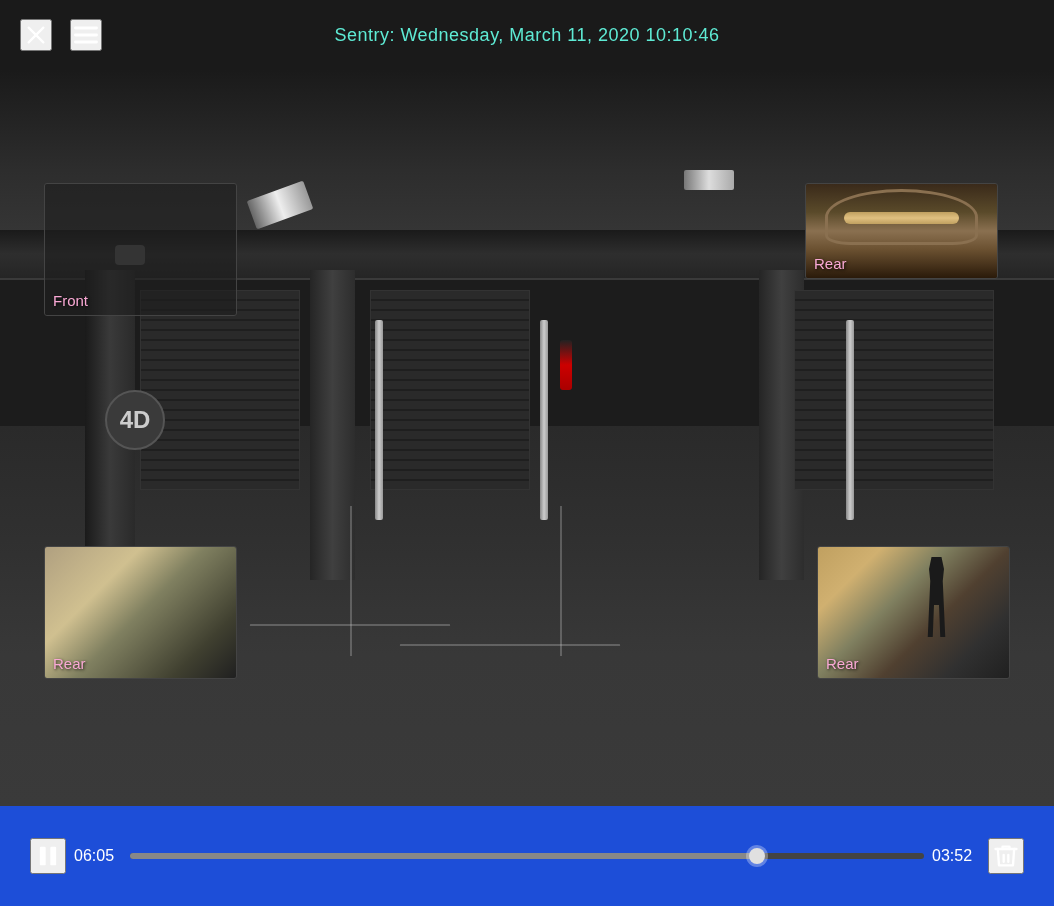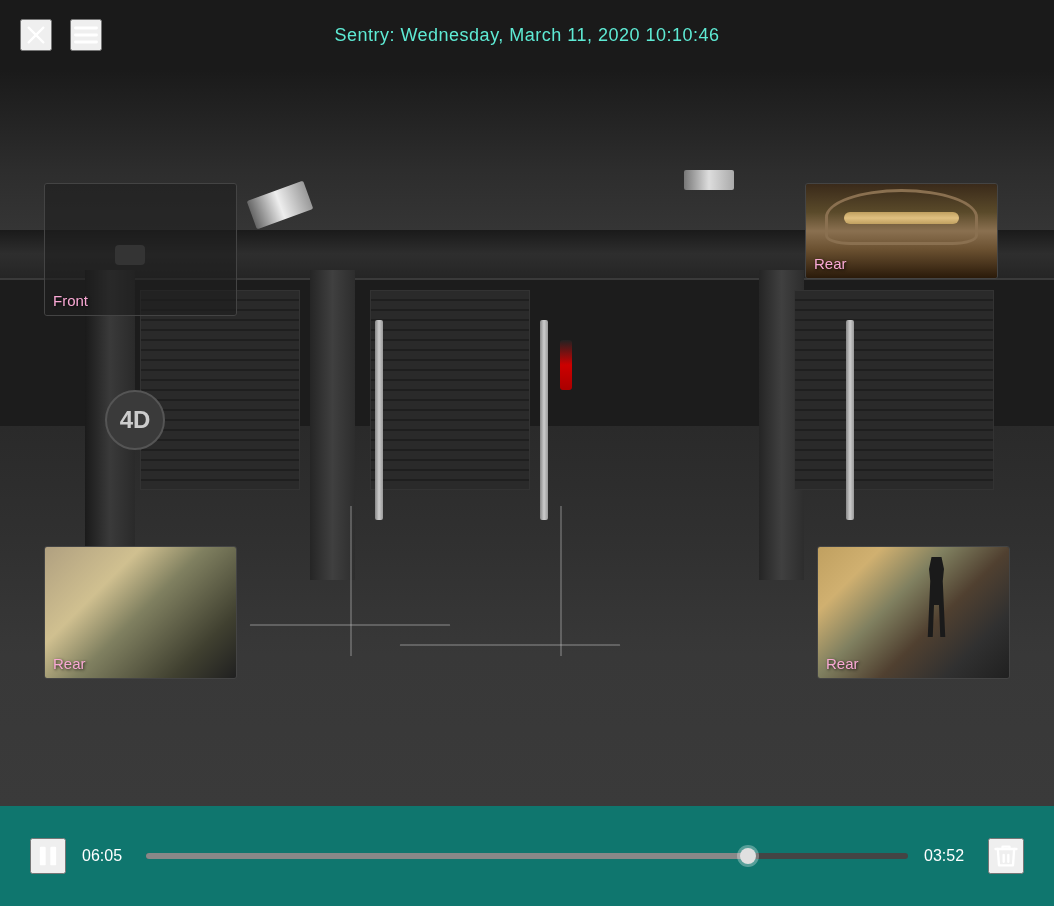--- a/index.html
+++ b/index.html
@@ -395,25 +395,25 @@
       width: 25px;
       height: 80px;
       background: #1a1a1a;
       clip-path: polygon(30% 0%, 70% 0%, 80% 15%, 75% 30%, 85% 100%, 65% 100%, 60% 60%, 40% 60%, 35% 100%, 15% 100%, 25% 30%, 20% 15%);
     }
 
     
     .controls-bar {
       width: 100%;
       height: 100px;
-      background: #0f766e;
+      background: #1d4ed8;
       display: flex;
       align-items: center;
       padding: 0 30px;
-      gap: 16px;
+      gap: 8px;
     }
 
     .play-pause-btn {
       cursor: pointer;
       width: 36px;
       height: 36px;
       display: flex;
       align-items: center;
       justify-content: center;
       flex-shrink: 0;

